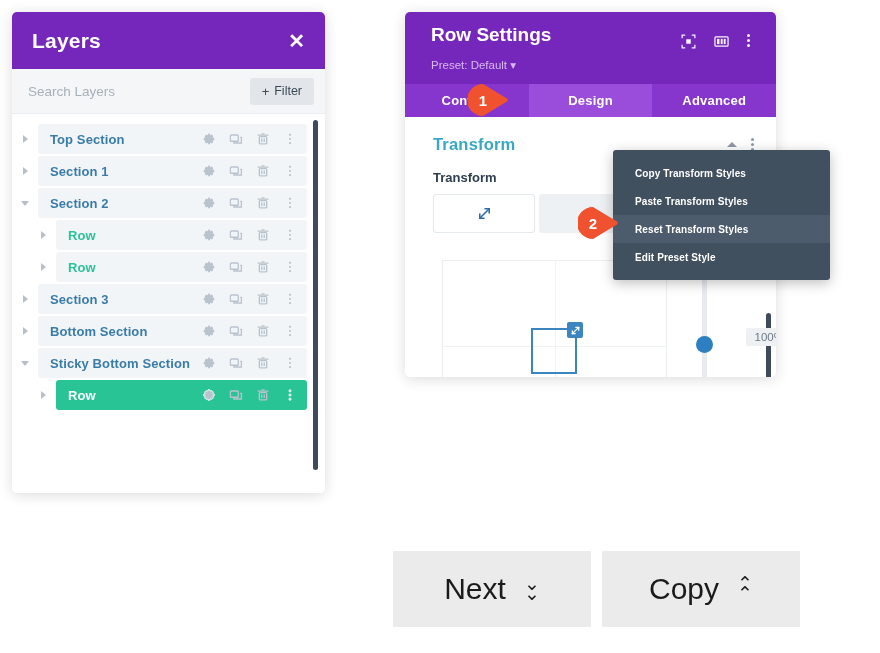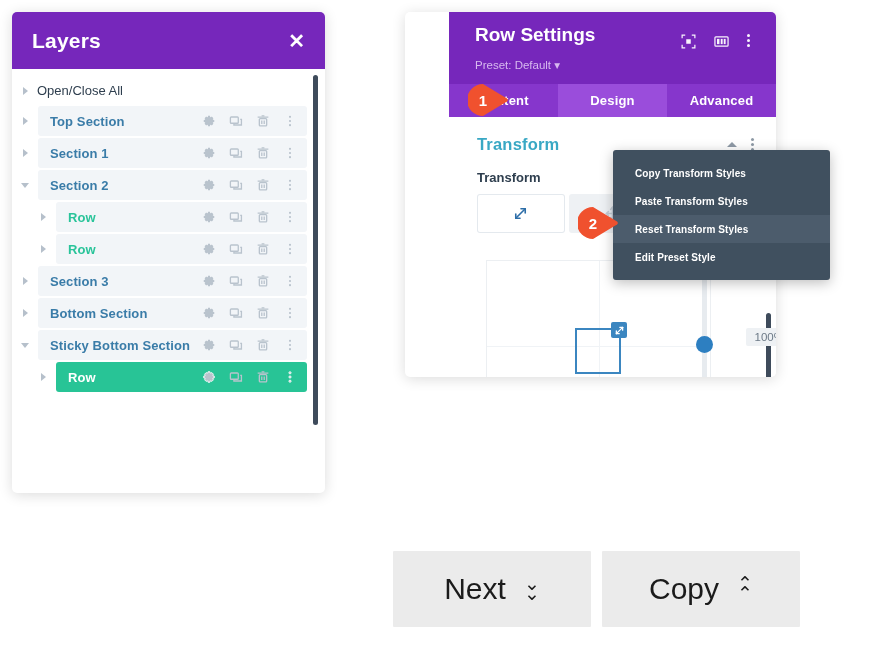--- a/index.html
+++ b/index.html
@@ -79,21 +79,20 @@
   .caret.right { border-left: 5px solid #b6c0cb; border-top: 4px solid transparent; border-bottom: 4px solid transparent; }
   .caret.down  { border-top: 5px solid #b6c0cb; border-left: 4px solid transparent; border-right: 4px solid transparent; }
 
   
   .settings-panel {
     position: absolute; left: 405px; top: 12px;
     width: 371px; height: 365px;
     background: #ffffff; border-radius: 5px;
     box-shadow: 0 2px 14px rgba(0,0,0,0.14);
     overflow: hidden;
-    padding-left: 44px;
   }
   .settings-header {
     background: #7627bb; padding: 12px 16px 9px 26px; height: 72px;
     position: relative;
   }
   .settings-title { color: #fff; font-size: 19px; font-weight: bold; }
   .settings-preset { color: #d7b9ef; font-size: 11.5px; margin-top: 12px; cursor: pointer; }
   .settings-head-icons {
     position: absolute; right: 14px; top: 22px;
     display: flex; align-items: center; gap: 18px;
@@ -230,28 +229,31 @@
 <body>
 
 <div id="root">
 
   <div class="layers-panel">
     <div class="layers-header">
       <div class="layers-title">Layers</div>
       <div class="layers-close">✕</div>
     </div>
 
+    <div class="layers-search-bar">
+      <input class="search-input" type="text" placeholder="Search Layers" style="">
+      <button class="filter-btn">
+        <span class="filter-plus">+</span>
+        <span>Filter</span>
+      </button>
+    </div>
 
     <div class="layers-body">
       <div class="layer-scroll"></div>
 
-      <div class="open-close-all">
-        <span class="caret right"></span>
-        <span class="lbl">Open/Close All</span>
-      </div>
 
       <div id="layer-rows">
           <div class="layer-row">
             <span class="caret-cell">
               <span class="caret right"></span>
             </span>
             <div class="layer-name-box">
               <span class="layer-name">Top Section</span>
               <span class="layer-icons">
                 <span class="li">

